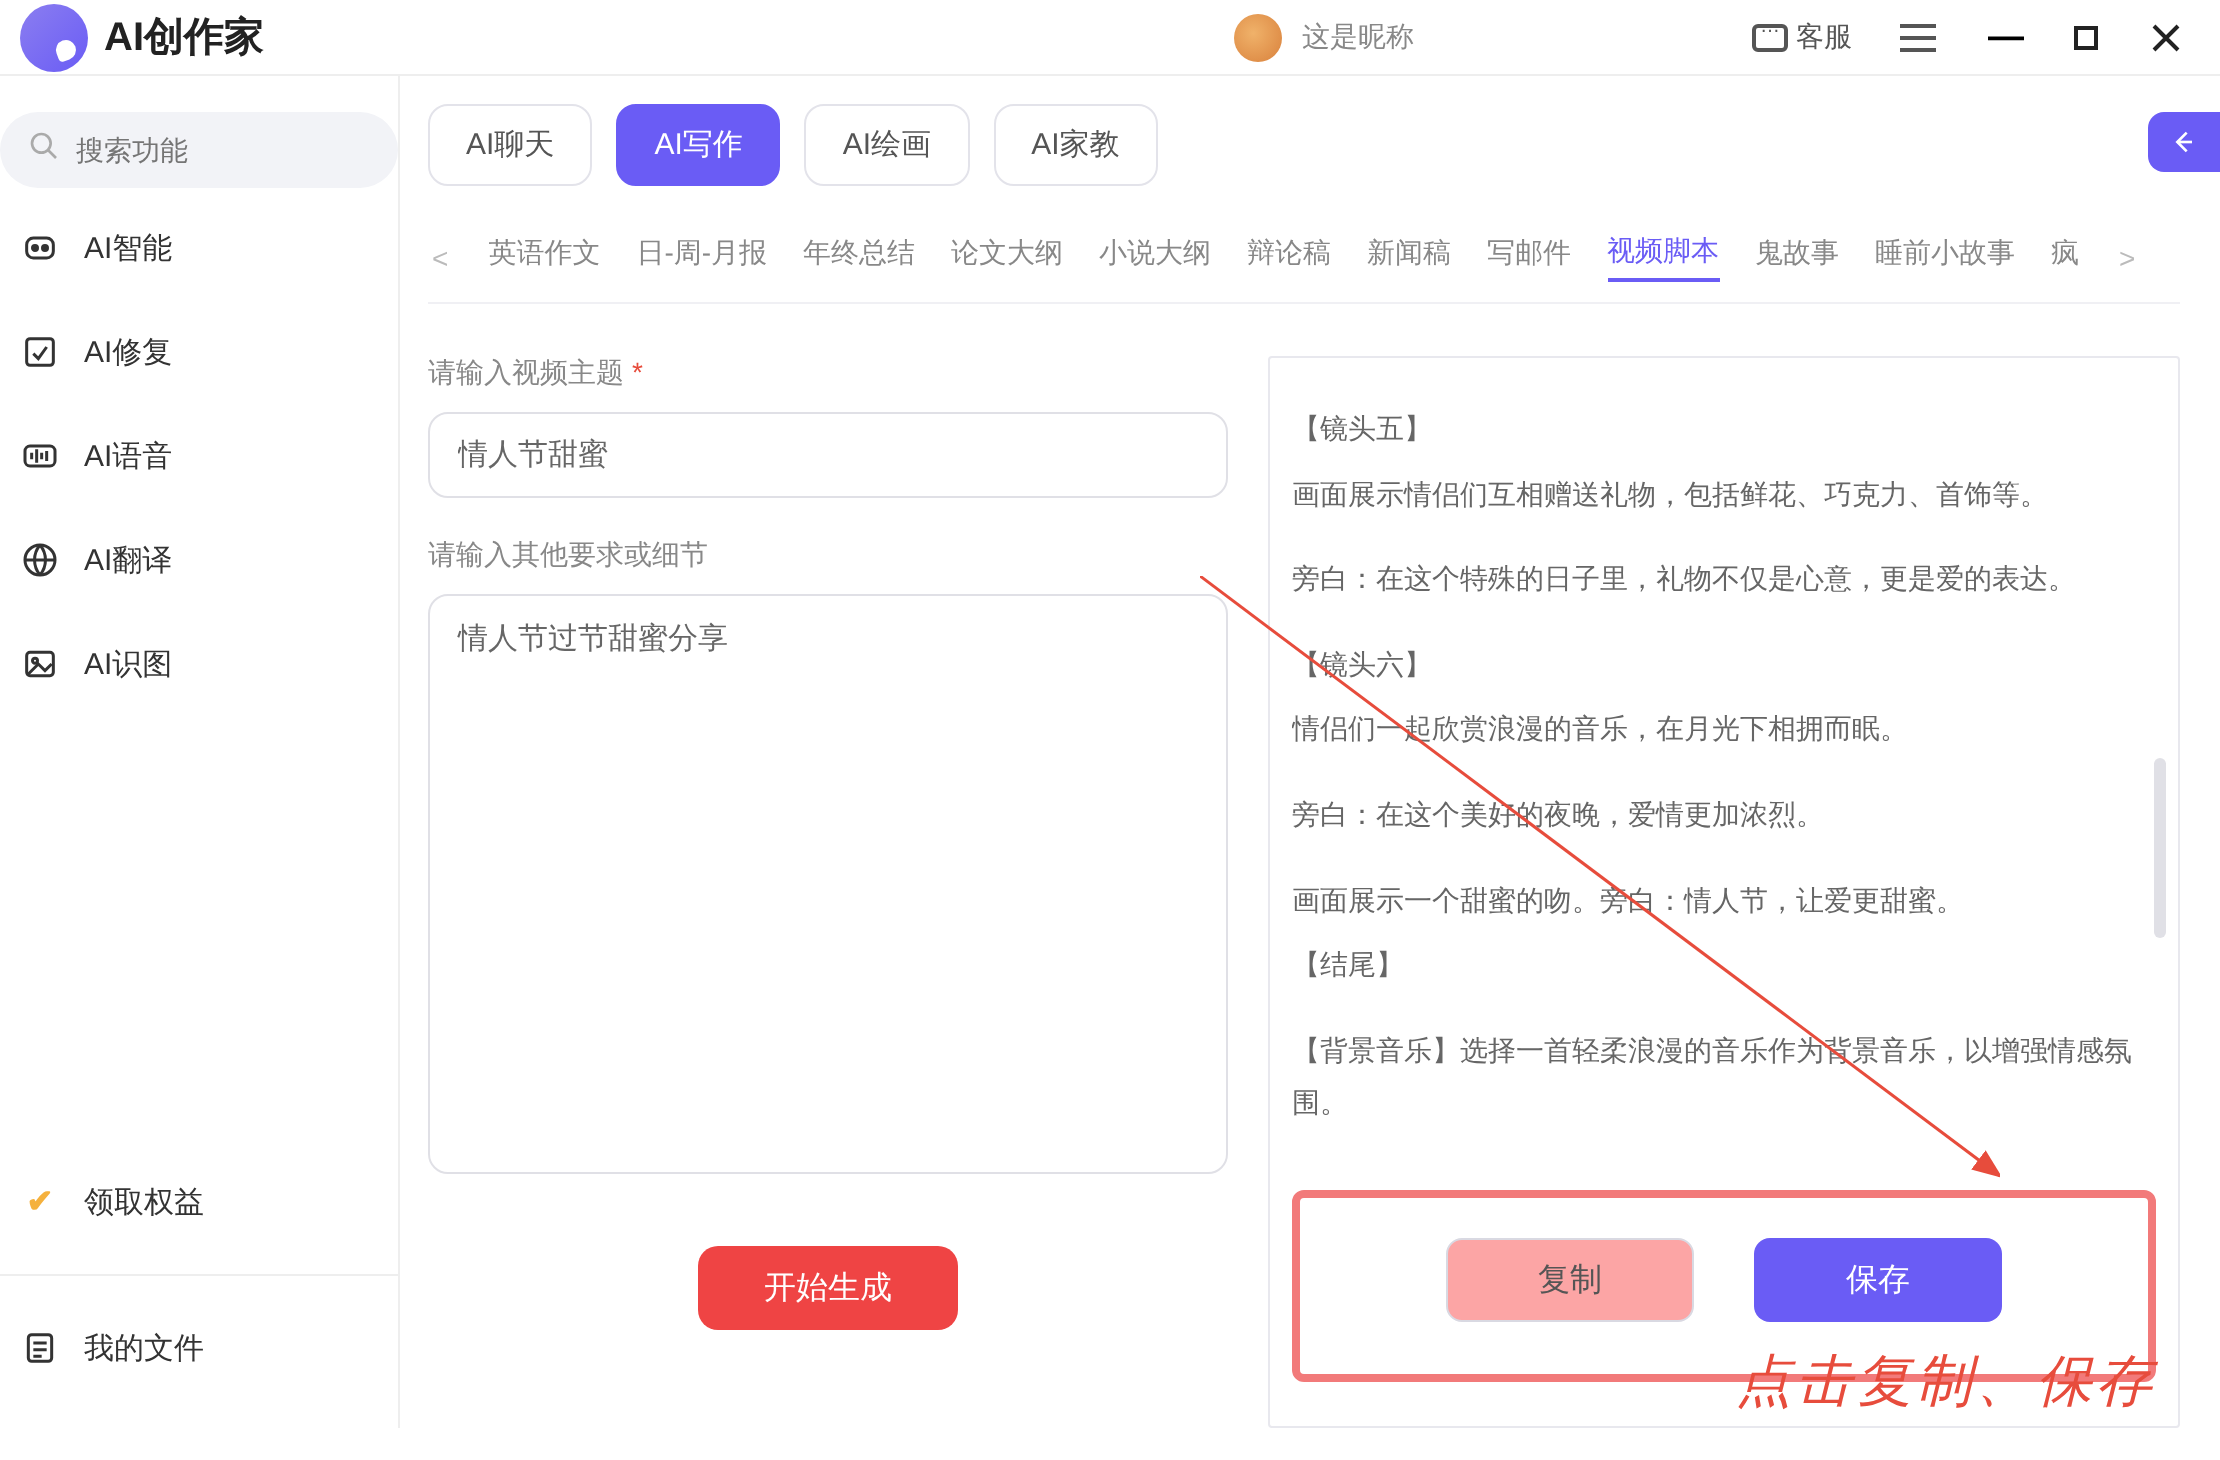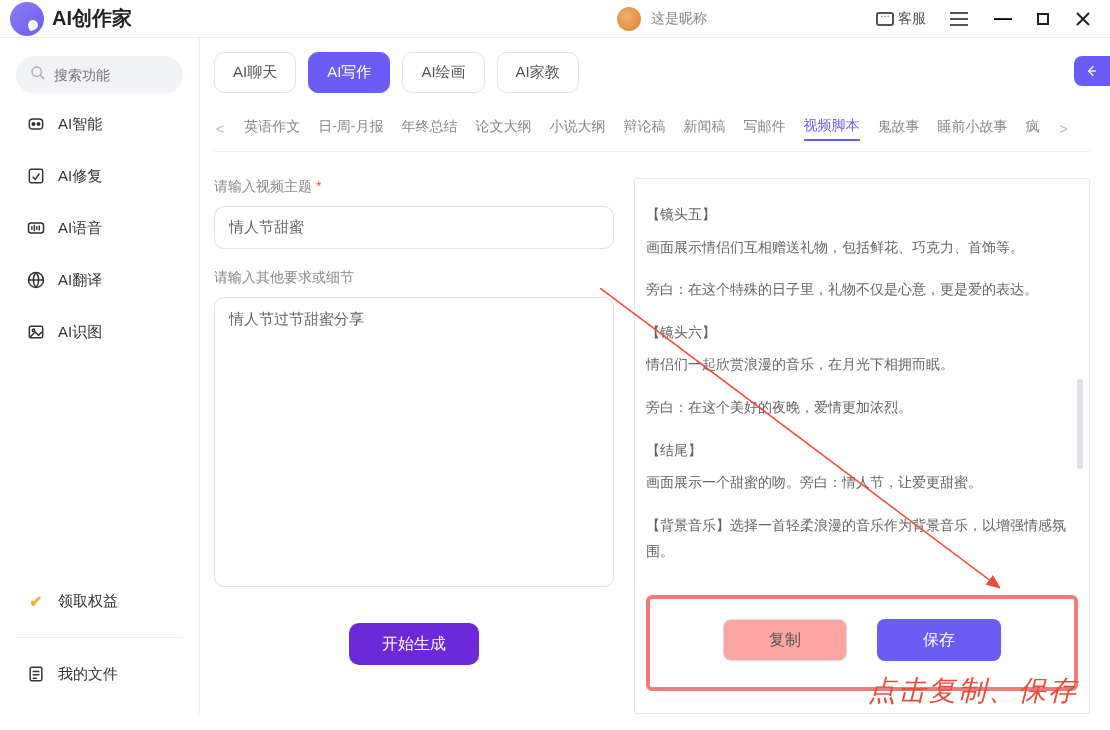--- a/index.html
+++ b/index.html
@@ -21,21 +21,21 @@
 .hamburger::after { content: ""; position: absolute; top: 4px; left: 0; width: 18px; height: 2px; background: #555; }
 .win-btn { width: 34px; height: 30px; display: flex; align-items: center; justify-content: center; font-size: 18px; }
 .win-min { font-weight: 700; }
 .win-max { width: 12px; height: 12px; border: 2px solid #222; }
 .win-close svg { width: 14px; height: 14px; }
 
 
 .layout { display: flex; height: calc(100% - 54px); }
 
 
-.sidebar { width: 200px; border-right: 1px solid #eee; padding: 18px 16px; display: flex; flex-direction: column; gap: 8px; }
+.sidebar { width: 200px; border-right: 1px solid #eee; padding: 18px 0; display: flex; flex-direction: column; gap: 8px; }
 .search-box { background: #f2f3f7; border-radius: 20px; height: 38px; display: flex; align-items: center; padding: 0 14px; gap: 8px; }
 .search-icon svg { width: 16px; height: 16px; stroke: #aaa; }
 .search-input { border: none; background: transparent; flex: 1; outline: none; font-size: 14px; color: #888; }
 .side-item { display: flex; align-items: center; gap: 12px; padding: 12px 10px; border-radius: 10px; color: #333; font-size: 15px; }
 .side-item .ico { width: 20px; height: 20px; display: flex; align-items: center; justify-content: center; }
 .side-item .ico svg { width: 20px; height: 20px; stroke: #333; fill: none; stroke-width: 1.8; }
 .side-spacer { flex: 1; }
 .side-item.rights .ico::before { content: "✔"; color: #f5b13d; font-weight: bold; font-size: 16px; }
 .side-divider { height: 1px; background: #eee; margin: 6px 0; }
 
@@ -52,21 +52,21 @@
 .subnav-item { font-size: 14px; color: #888; white-space: nowrap; padding-bottom: 4px; }
 .subnav-item.active { color: #6a5cf5; border-bottom: 2px solid #6a5cf5; }
 
 .content { display: flex; gap: 20px; flex: 1; padding-top: 26px; min-height: 0; }
 .left-col { flex: 0 0 400px; display: flex; flex-direction: column; }
 .field-label { font-size: 14px; color: #888; margin-bottom: 10px; }
 .req { color: #e74c3c; margin-left: 4px; }
 .text-input { border: 1px solid #e0e0e6; border-radius: 10px; padding: 12px 14px; font-size: 15px; color: #666; outline: none; width: 100%; }
 .textarea { border: 1px solid #e0e0e6; border-radius: 10px; padding: 12px 14px; font-size: 15px; color: #666; outline: none; width: 100%; height: 290px; resize: none; font-family: inherit; }
 .gap { height: 20px; }
-.gen-btn { align-self: center; margin-top: 36px; width: 130px; height: 42px; border: none; border-radius: 10px; background: #6d28d9; color: #fff; font-size: 16px; }
+.gen-btn { align-self: center; margin-top: 36px; width: 130px; height: 42px; border: none; border-radius: 10px; background: #ef4444; color: #fff; font-size: 16px; }
 
 .right-col { flex: 1; border: 1px solid #e8e8ee; border-radius: 2px; padding: 22px 11px; display: flex; flex-direction: column; position: relative; min-width: 0; }
 .output { flex: 1; font-size: 14px; color: #666; line-height: 1.9; overflow: hidden; }
 .output p { margin-bottom: 6px; }
 .output .gap2 { height: 10px; }
 .scroll-stub { position: absolute; right: 6px; top: 200px; width: 6px; height: 90px; background: #e0e0e6; border-radius: 3px; }
 
 .action-box { border: 4px solid #f27a7a; border-radius: 6px; padding: 20px 24px 26px; margin-top: 10px; display: flex; justify-content: center; gap: 30px; }
 .copy-btn { width: 124px; height: 42px; background: #fca5a5; border: 1px solid #d9d9e2; border-radius: 8px; font-size: 16px; color: #555; }
 .save-btn { width: 124px; height: 42px; background: #6a5cf5; border: none; border-radius: 8px; font-size: 16px; color: #fff; }
@@ -231,22 +231,22 @@
           <p>【镜头五】</p>
           <p>画面展示情侣们互相赠送礼物，包括鲜花、巧克力、首饰等。</p>
           <div class="gap2"></div>
           <p>旁白：在这个特殊的日子里，礼物不仅是心意，更是爱的表达。</p>
           <div class="gap2"></div>
           <p>【镜头六】</p>
           <p>情侣们一起欣赏浪漫的音乐，在月光下相拥而眠。</p>
           <div class="gap2"></div>
           <p>旁白：在这个美好的夜晚，爱情更加浓烈。</p>
           <div class="gap2"></div>
+          <p>画面展示一个甜蜜的吻。旁白：情人节，让爱更甜蜜。</p>
           <p>【结尾】</p>
-          <p>画面展示一个甜蜜的吻。旁白：情人节，让爱更甜蜜。</p>
           <div class="gap2"></div>
           <p>【背景音乐】选择一首轻柔浪漫的音乐作为背景音乐，以增强情感氛围。</p>
         </div>
         <div class="action-box">
           <button class="copy-btn">复制</button>
           <button class="save-btn">保存</button>
         </div>
       </div>
     </div>
 

